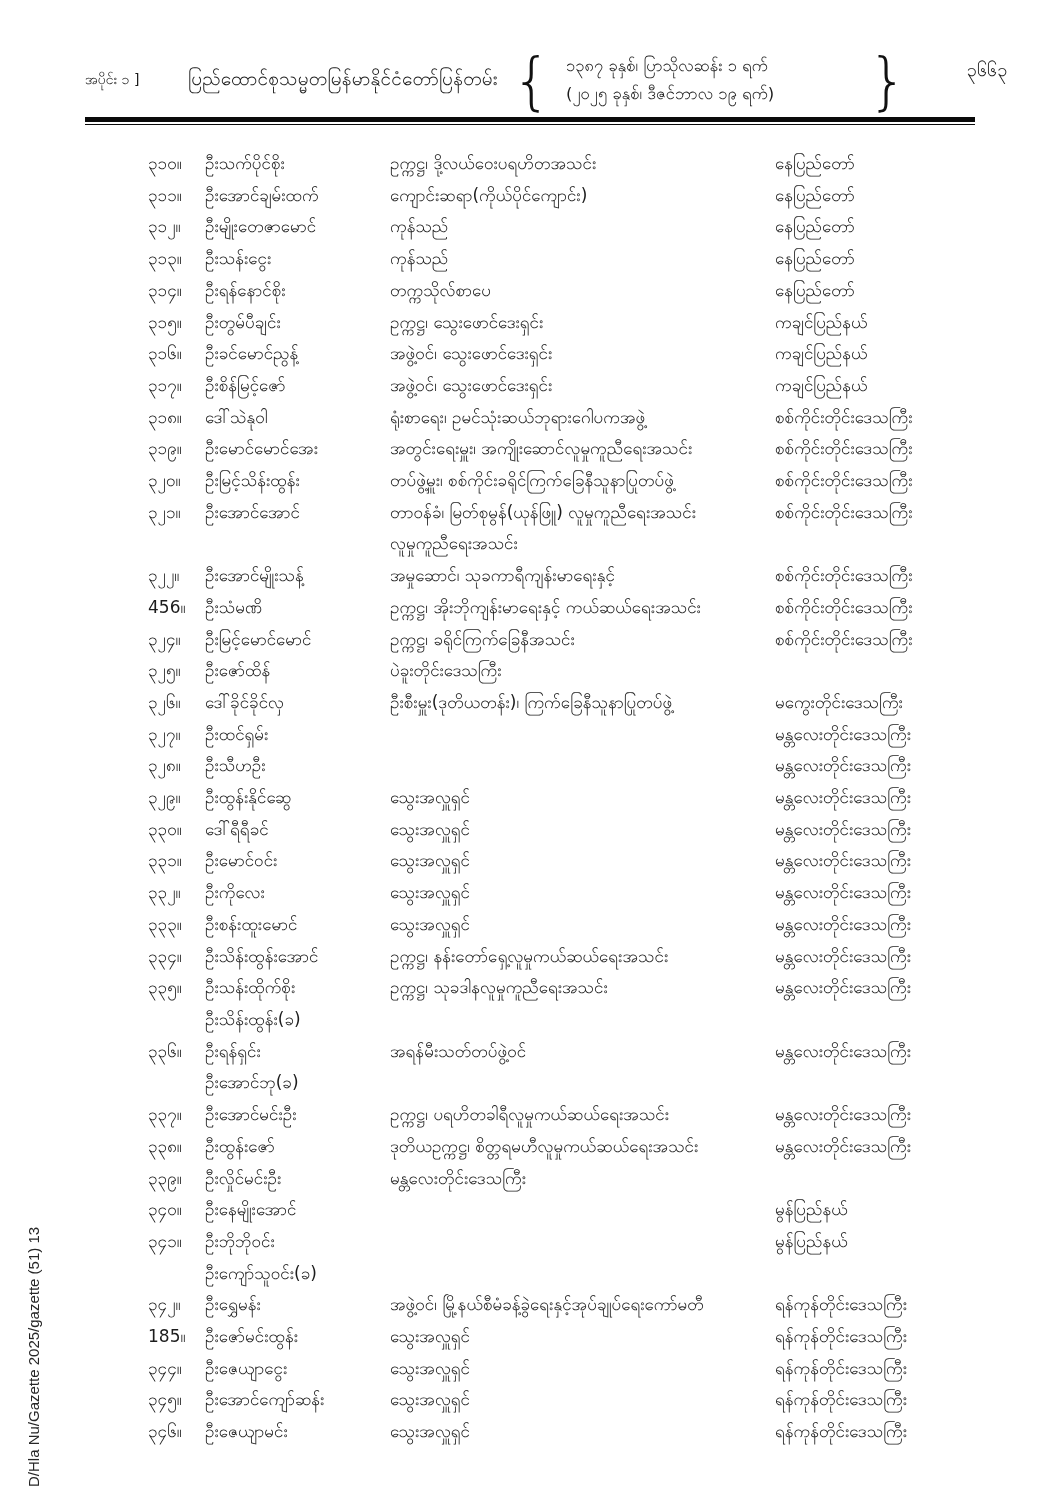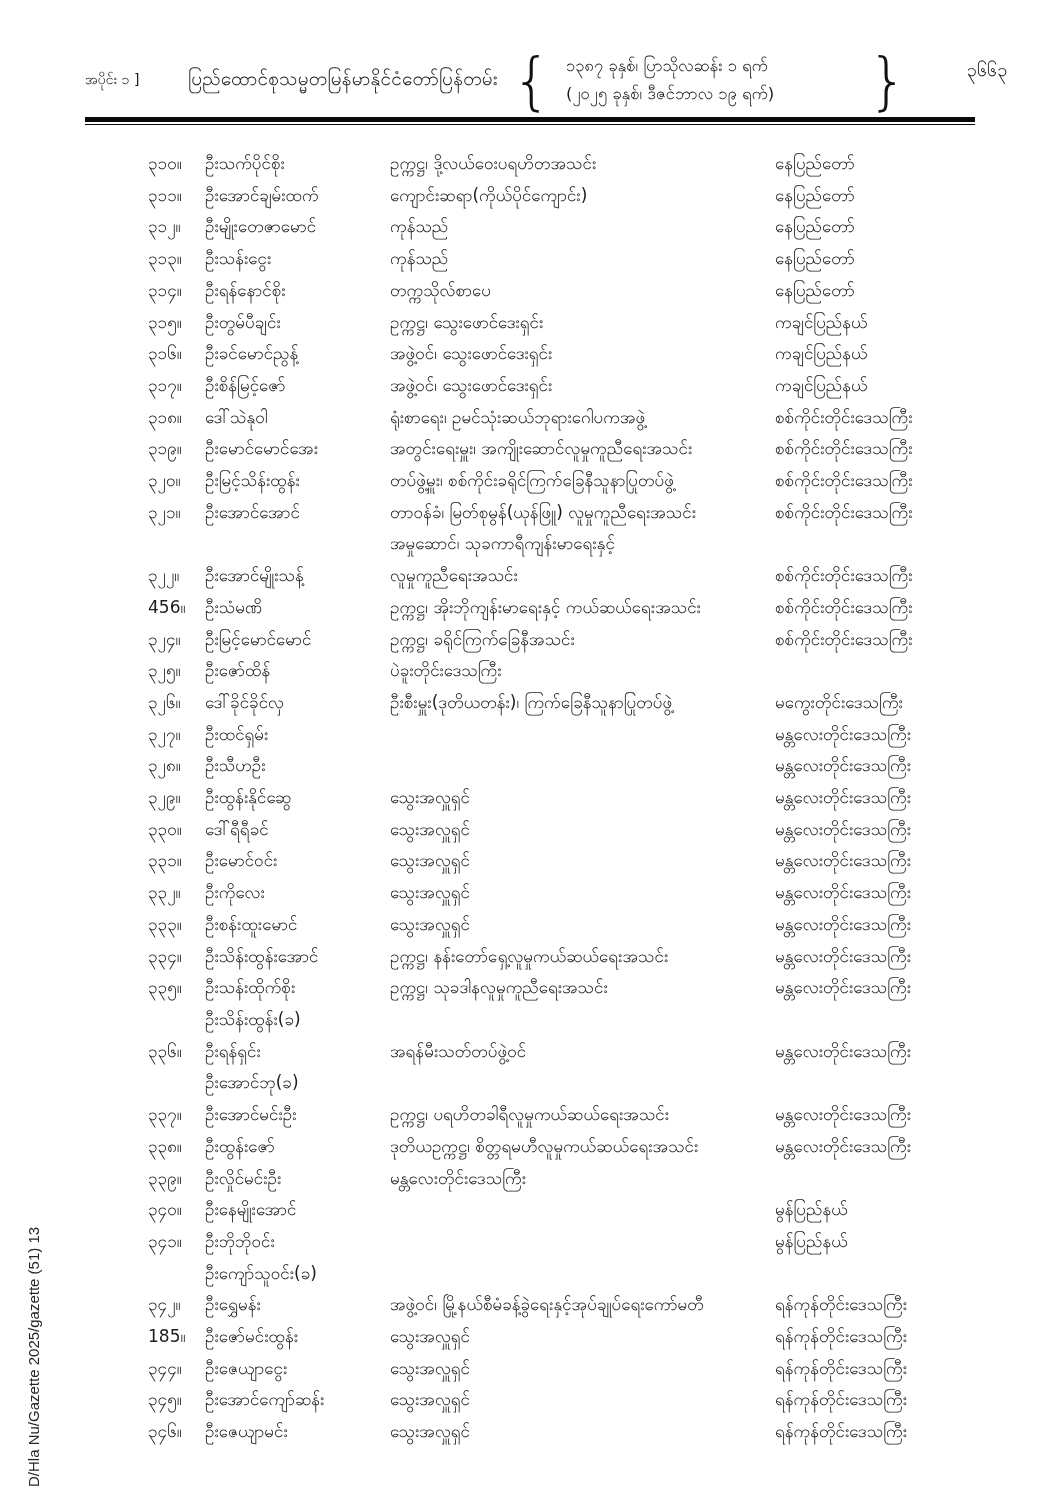--- a/index.html
+++ b/index.html
@@ -262,22 +262,22 @@
           </div>
         </div>
         <div class="row">
           <div class="cell c-no">
             <div>၃၂၂။</div>
           </div>
           <div class="cell c-name">
             <div>ဦးအောင်မျိုးသန့်</div>
           </div>
           <div class="cell c-desc">
+            <div>လူမှုကူညီရေးအသင်း</div>
             <div>အမှုဆောင်၊ သုခကာရီကျန်းမာရေးနှင့်</div>
-            <div>လူမှုကူညီရေးအသင်း</div>
           </div>
           <div class="cell c-region">
             <div>စစ်ကိုင်းတိုင်းဒေသကြီး</div>
           </div>
         </div>
         <div class="row">
           <div class="cell c-no">
             <div>456။</div>
           </div>
           <div class="cell c-name">

